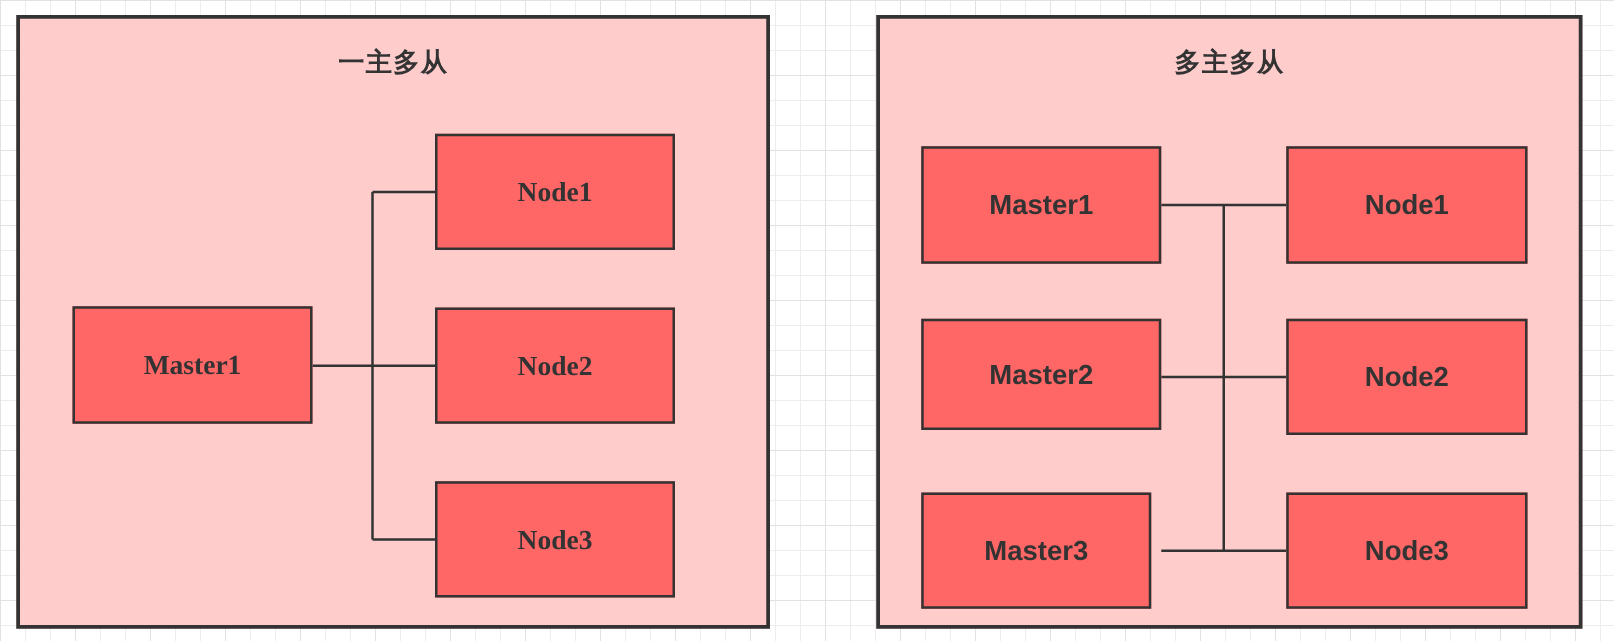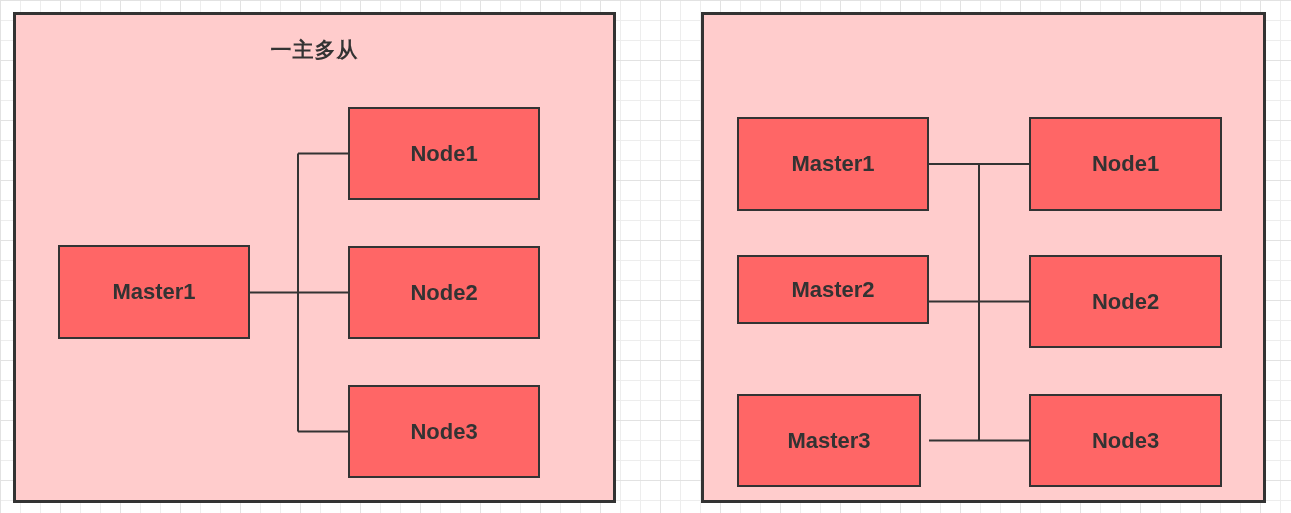--- a/index.html
+++ b/index.html
@@ -26,21 +26,21 @@
       linear-gradient(to right, var(--grid-line) 1px, transparent 1px) 0 0 / 20px 20px,
       linear-gradient(to bottom, var(--grid-line) 1px, transparent 1px) 0 0 / 20px 20px,
       var(--canvas-bg);
   }
   .container{
     position:absolute;
     background:var(--container-fill);
     border:3px solid var(--stroke);
     box-sizing:border-box;
   }
-  .container.left{left:13px;top:12px;width:603px;height:491px;}
+  .container.left{left:13px;top:12px;width:603px;height:491px;font-family:Liberation Serif, serif;}
   .container.right{left:701px;top:12px;width:565px;height:491px;}
   .ctitle{
     position:absolute;left:0;top:21px;width:100%;
     text-align:center;
     font-size:21px;font-weight:bold;color:var(--text);
     letter-spacing:1px;
   }
   .node{
     position:absolute;
     background:var(--box-fill);
@@ -75,32 +75,33 @@
     </div>
     <div class="node" style="left:332px;top:231px;width:192px;height:93px;">
       <span>Node2</span>
     </div>
     <div class="node" style="left:332px;top:370px;width:192px;height:93px;">
       <span>Node3</span>
     </div>
   </section>
 
   <section class="container right">
+    <div class="ctitle">多主多从</div>
 
     <svg class="wires" width="559" height="485" viewBox="0 0 559 485">
       <path d="M225 149 H325"></path>
       <path d="M225 286.5 H325"></path>
       <path d="M225 425.5 H325"></path>
       <path d="M275 149 V425.5"></path>
     </svg>
 
     <div class="node" style="left:33px;top:102px;width:192px;height:94px;">
       <span>Master1</span>
     </div>
-    <div class="node" style="left:33px;top:240px;width:192px;height:69px;">
+    <div class="node" style="left:33px;top:240px;width:192px;height:89px;">
       <span>Master2</span>
     </div>
     <div class="node" style="left:33px;top:379px;width:184px;height:93px;">
       <span>Master3</span>
     </div>
     <div class="node" style="left:325px;top:102px;width:193px;height:94px;">
       <span>Node1</span>
     </div>
     <div class="node" style="left:325px;top:240px;width:193px;height:93px;">
       <span>Node2</span>

